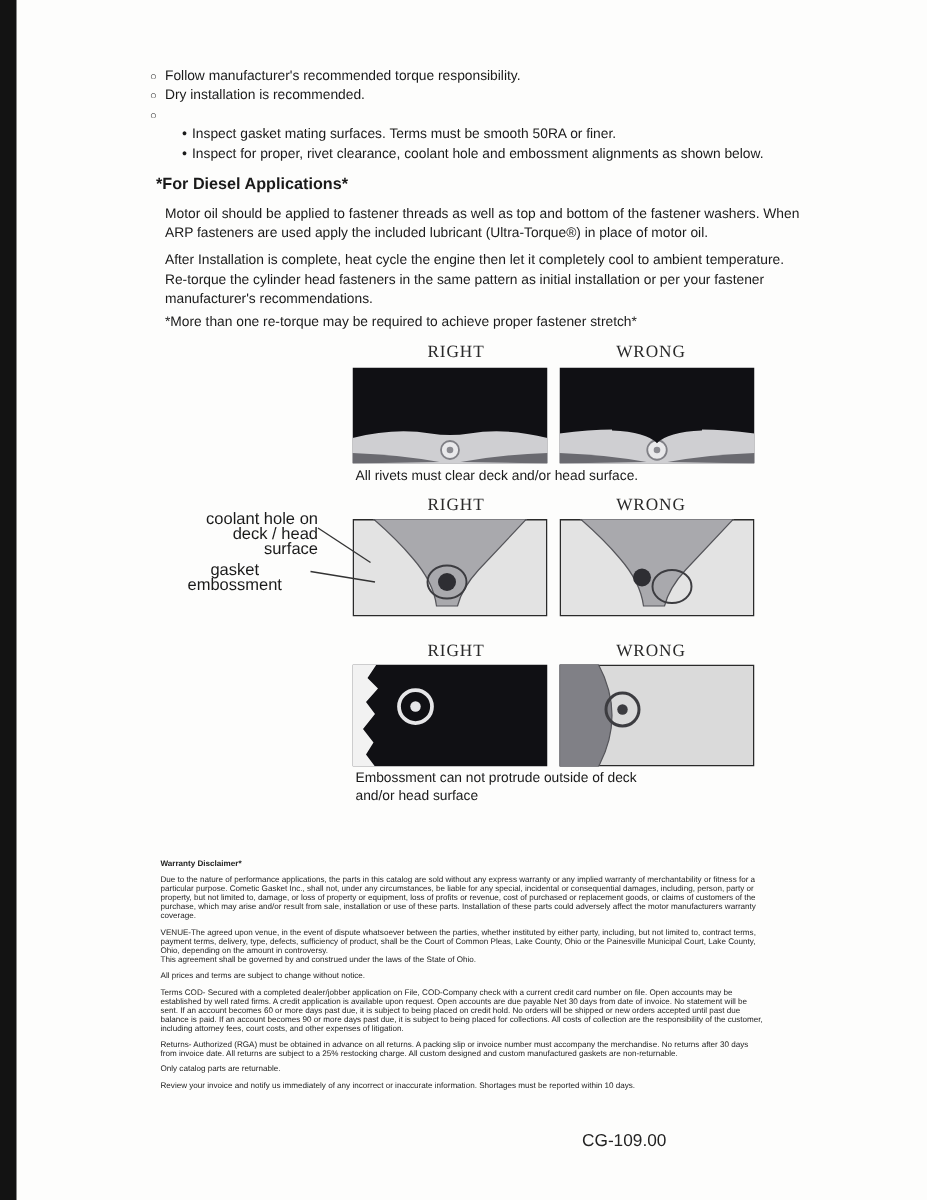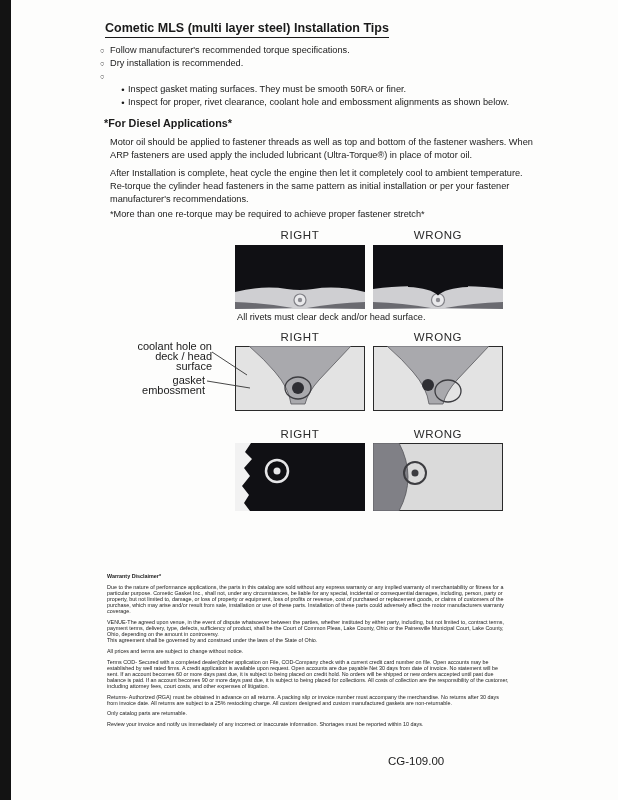--- a/index.html
+++ b/index.html
@@ -20,62 +20,59 @@
   .m-circ { font-size:7.5px; line-height:13px; }
   .m-dot  { font-size:9.5px; line-height:13px; text-align:center; }
   .tip.sub { margin-left:18px; }
 
   .diesel-heading { position:absolute; left:104px; top:117px; font-size:10.8px; font-weight:bold; }
   .para { position:absolute; left:110px; width:424px; font-size:9.2px; line-height:13px; }
   .p1 { top:136px; }
   .p2 { top:167px; }
   .note { position:absolute; left:110px; top:209px; font-size:9.2px; }
 
-  .fig-labels { position:absolute; left:235px; width:268px; display:flex; justify-content:space-between; }
+  .fig-labels { position:absolute; left:235px; width:268px; display:flex; justify-content:center;font-family:Liberation Serif, serif; }
   .fig-labels .fl { width:130px; text-align:center; font-size:11.5px; letter-spacing:0.6px; color:#2a2a2a; }
   .fig-panels { position:absolute; left:235px; width:268px; display:flex; justify-content:space-between; }
   .fig-caption { position:absolute; left:237px; font-size:9.2px; line-height:11.5px; }
 
   .ann { position:absolute; font-size:11px; line-height:10px; text-align:right; color:#1a1a1a; }
   .ann1 { left:118px; top:341px; width:94px; }
-  .ann2 { left:108px; top:375px; width:97px; }
+  .ann2 { left:108px; top:375px; width:97px;text-align:center; }
   .ann-lines { position:absolute; left:205px; top:344px; }
 
   .legal { position:absolute; left:107px; top:573px; width:402px; font-size:5.4px; line-height:6.1px; color:#222; }
   .legal .lt { font-weight:bold; margin-bottom:5px; }
   .legal p { margin-bottom:4.5px; }
   .legal p.tight { margin-bottom:0; }
 
   .footer-code { position:absolute; left:388px; top:755px; font-size:11.5px; color:#222; }
 </style>
 </head>
 <body>
 
 <div class="page">
   <div class="left-bar"></div>
 
-  <div class="title">
-    <span>Cometic MLS (multi layer steel) Installation Tips</span>
-  </div>
 
   <div class="tips">
     <div class="tip">
       <span class="m m-circ">○</span>
-      <span>Follow manufacturer's recommended torque specifications.</span>
+      <span>Follow manufacturer's recommended torque responsibility.</span>
     </div>
     <div class="tip">
       <span class="m m-circ">○</span>
       <span>Dry installation is recommended.</span>
     </div>
     <div class="tip">
       <span class="m m-circ">○</span>
     </div>
     <div class="tip sub">
       <span class="m m-dot">•</span>
-      <span>Inspect gasket mating surfaces.  They must be smooth 50RA or finer.</span>
+      <span>Inspect gasket mating surfaces.  Terms must be smooth 50RA or finer.</span>
     </div>
     <div class="tip sub">
       <span class="m m-dot">•</span>
       <span>Inspect for proper, rivet clearance, coolant hole and embossment alignments as shown below.</span>
     </div>
   </div>
 
   <div class="diesel-heading">*For Diesel Applications*</div>
   <p class="para p1">Motor oil should be applied to fastener threads as well as top and bottom of the fastener washers. When ARP fasteners are used apply the included lubricant (Ultra-Torque®) in place of motor oil.</p>
   <p class="para p2">After Installation is complete, heat cycle the engine then let it completely cool to ambient temperature. Re-torque the cylinder head fasteners in the same pattern as initial installation or per your fastener manufacturer's recommendations.</p>
@@ -145,20 +142,21 @@
       <circle cx="42" cy="28" r="11" fill="#101014" stroke="#e6e6e8" stroke-width="2.5"></circle>
       <circle cx="42" cy="28" r="3.5" fill="#e6e6e8"></circle>
     </svg>
     <svg width="130" height="68">
       <rect x="0.5" y="0.5" width="129" height="67" fill="#dadada" stroke="#2a2a2a"></rect>
       <path d="M0,0 L26,0 Q44,34 26,68 L0,68 Z" fill="#808086" stroke="#55555a" stroke-width="0.8"></path>
       <circle cx="42" cy="30" r="11" fill="none" stroke="#3c3c40" stroke-width="2"></circle>
       <circle cx="42" cy="30" r="3.5" fill="#3c3c40"></circle>
     </svg>
   </div>
+  <div class="fig-caption" style="top:513px; width:210px;">Embossment can not protrude outside of deck and/or head surface</div>
 
   <div class="legal">
     <div class="lt">Warranty Disclaimer*</div>
     <p>Due to the nature of performance applications, the parts in this catalog are sold without any express warranty or any implied warranty of merchantability or fitness for a particular purpose.  Cometic Gasket Inc., shall not, under any circumstances, be liable for any special, incidental or consequential damages, including, person, party or property, but not limited to, damage, or loss of property or equipment, loss of profits or revenue, cost of purchased or replacement goods, or claims of customers of the purchase, which may arise and/or result from sale, installation or use of these parts.  Installation of these parts could adversely affect the motor manufacturers warranty coverage.</p>
     <p class="tight">VENUE-The agreed upon venue, in the event of dispute whatsoever between the parties, whether instituted by either party, including, but not limited to, contract terms, payment terms, delivery, type, defects, sufficiency of product, shall be the Court of Common Pleas, Lake County, Ohio or the Painesville Municipal Court, Lake County, Ohio, depending on the amount in controversy.</p>
     <p>This agreement shall be governed by and construed under the laws of the State of Ohio.</p>
     <p>All prices and terms are subject to change without notice.</p>
     <p>Terms COD- Secured with a completed dealer/jobber application on File, COD-Company check with a current credit card number on file.  Open accounts may be established by well rated firms.  A credit application is available upon request.  Open accounts are due payable Net 30 days from date of invoice.  No statement will be sent.  If an account becomes 60 or more days past due, it is subject to being placed on credit hold.  No orders will be shipped or new orders accepted until past due balance is paid.  If an account becomes 90 or more days past due, it is subject to being placed for collections.  All costs of collection are the responsibility of the customer, including attorney fees, court costs, and other expenses of litigation.</p>
     <p>Returns- Authorized (RGA) must be obtained in advance on all returns.  A packing slip or invoice number must accompany the merchandise.  No returns after 30 days from invoice date.  All returns are subject to a 25% restocking charge.  All custom designed and custom manufactured gaskets are non-returnable.</p>
     <p>Only catalog parts are returnable.</p>

